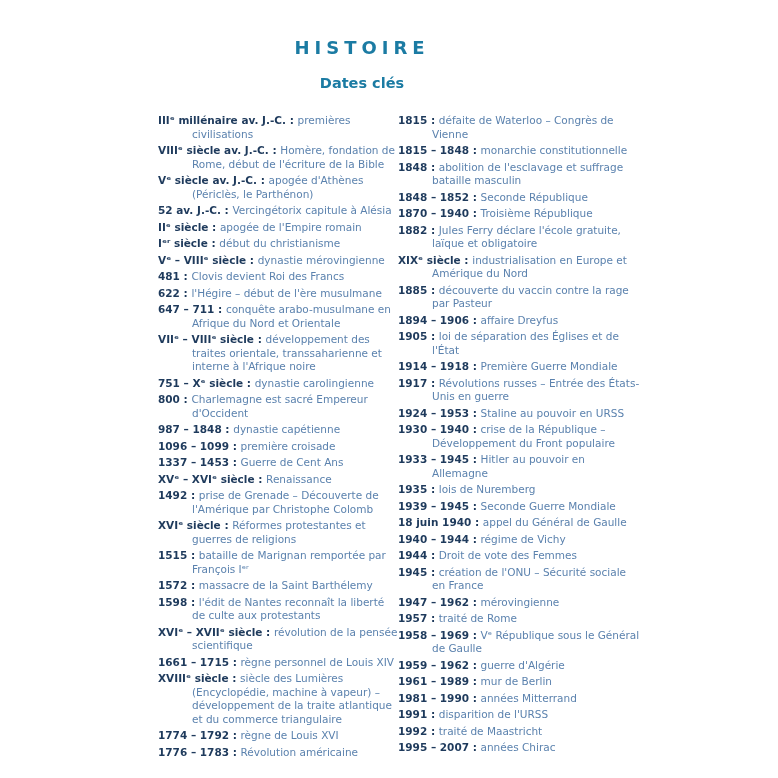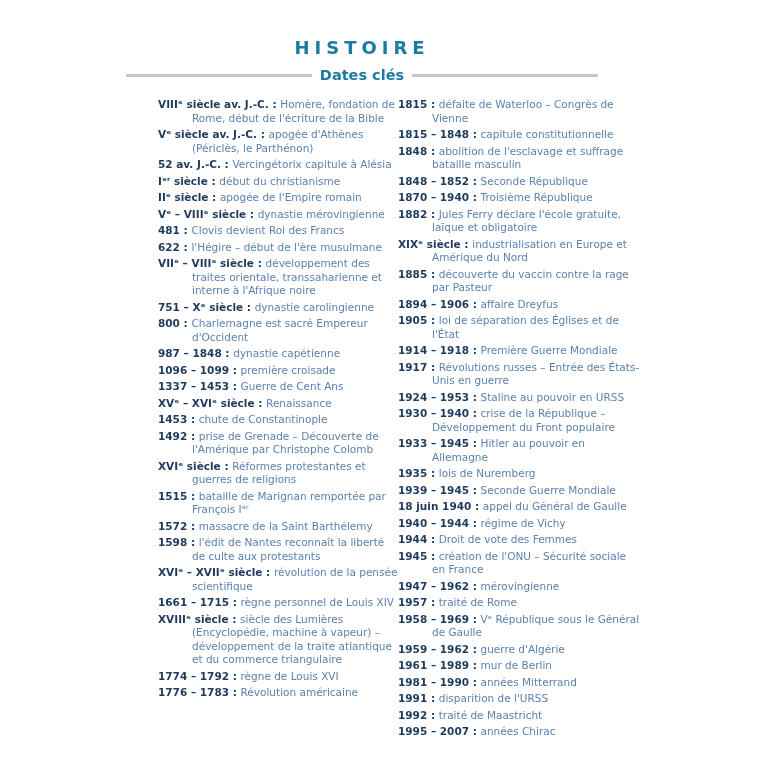--- a/index.html
+++ b/index.html
@@ -28,20 +28,21 @@
     font-weight:bold;
     letter-spacing:5px;
     line-height:20px;
   }
   .subtitle-row{
     margin:8px auto 0 auto;
     width:472px;
     display:flex;
     align-items:center;
     gap:8px;
+    flex-direction:column;
   }
   .subtitle-rule{
     flex:1;
     height:3px;
     background:var(--rule-color);
     border-radius:1px;
   }
   .page-subtitle{
     color:var(--title-color);
     font-size:14.5px;
@@ -88,54 +89,55 @@
     <div class="page-title">HISTOIRE</div>
     <div class="subtitle-row">
       <div class="subtitle-rule"></div>
       <div class="page-subtitle">Dates clés</div>
       <div class="subtitle-rule"></div>
     </div>
   </div>
 
   <div class="columns">
     <div class="column left" id="col-left">
+  <div class="entry"><span class="entry-date">IIIᵉ millénaire av. J.-C.</span><span class="entry-sep">&nbsp;: </span><span class="entry-desc">premières civilisations</span></div>
 
   <div class="entry"><span class="entry-date">VIIIᵉ siècle av. J.-C.</span><span class="entry-sep">&nbsp;: </span><span class="entry-desc">Homère, fondation de Rome, début de l'écriture de la Bible</span></div>
 
   <div class="entry"><span class="entry-date">Vᵉ siècle av. J.-C.</span><span class="entry-sep">&nbsp;: </span><span class="entry-desc">apogée d'Athènes (Périclès, le Parthénon)</span></div>
 
   <div class="entry"><span class="entry-date">52 av. J.-C.</span><span class="entry-sep">&nbsp;: </span><span class="entry-desc">Vercingétorix capitule à Alésia</span></div>
 
 
+  <div class="entry"><span class="entry-date">IIᵉ siècle</span><span class="entry-sep">&nbsp;: </span><span class="entry-desc">apogée de l'Empire romain</span></div>
+
   <div class="entry"><span class="entry-date">Iᵉʳ siècle</span><span class="entry-sep">&nbsp;: </span><span class="entry-desc">début du christianisme</span></div>
 
-  <div class="entry"><span class="entry-date">IIᵉ siècle</span><span class="entry-sep">&nbsp;: </span><span class="entry-desc">apogée de l'Empire romain</span></div>
-
   <div class="entry"><span class="entry-date">Vᵉ – VIIIᵉ siècle</span><span class="entry-sep">&nbsp;: </span><span class="entry-desc">dynastie mérovingienne</span></div>
 
   <div class="entry"><span class="entry-date">481</span><span class="entry-sep">&nbsp;: </span><span class="entry-desc">Clovis devient Roi des Francs</span></div>
 
   <div class="entry"><span class="entry-date">622</span><span class="entry-sep">&nbsp;: </span><span class="entry-desc">l'Hégire – début de l'ère musulmane</span></div>
 
+  <div class="entry"><span class="entry-date">647 – 711</span><span class="entry-sep">&nbsp;: </span><span class="entry-desc">conquête arabo-musulmane en Afrique du Nord et Orientale</span></div>
 
   <div class="entry"><span class="entry-date">VIIᵉ – VIIIᵉ siècle</span><span class="entry-sep">&nbsp;: </span><span class="entry-desc">développement des traites orientale, transsaharienne et interne à l'Afrique noire</span></div>
 
   <div class="entry"><span class="entry-date">751 – Xᵉ siècle</span><span class="entry-sep">&nbsp;: </span><span class="entry-desc">dynastie carolingienne</span></div>
 
   <div class="entry"><span class="entry-date">800</span><span class="entry-sep">&nbsp;: </span><span class="entry-desc">Charlemagne est sacré Empereur d'Occident</span></div>
 
   <div class="entry"><span class="entry-date">987 – 1848</span><span class="entry-sep">&nbsp;: </span><span class="entry-desc">dynastie capétienne</span></div>
 
   <div class="entry"><span class="entry-date">1096 – 1099</span><span class="entry-sep">&nbsp;: </span><span class="entry-desc">première croisade</span></div>
 
   <div class="entry"><span class="entry-date">1337 – 1453</span><span class="entry-sep">&nbsp;: </span><span class="entry-desc">Guerre de Cent Ans</span></div>
 
   <div class="entry"><span class="entry-date">XVᵉ – XVIᵉ siècle</span><span class="entry-sep">&nbsp;: </span><span class="entry-desc">Renaissance</span></div>
 
-  <div class="entry"><span class="entry-date">1453</span><span class="entry-sep">&nbsp;: </span><span class="entry-desc">chute de Constantinople</span></div>
 
   <div class="entry"><span class="entry-date">1492</span><span class="entry-sep">&nbsp;: </span><span class="entry-desc">prise de Grenade – Découverte de l'Amérique par Christophe Colomb</span></div>
 
   <div class="entry"><span class="entry-date">XVIᵉ siècle</span><span class="entry-sep">&nbsp;: </span><span class="entry-desc">Réformes protestantes et guerres de religions</span></div>
 
   <div class="entry"><span class="entry-date">1515</span><span class="entry-sep">&nbsp;: </span><span class="entry-desc">bataille de Marignan remportée par François Iᵉʳ</span></div>
 
   <div class="entry"><span class="entry-date">1572</span><span class="entry-sep">&nbsp;: </span><span class="entry-desc">massacre de la Saint Barthélemy</span></div>
 
   <div class="entry"><span class="entry-date">1598</span><span class="entry-sep">&nbsp;: </span><span class="entry-desc">l'édit de Nantes reconnaît la liberté de culte aux protestants</span></div>
@@ -147,21 +149,21 @@
   <div class="entry"><span class="entry-date">XVIIIᵉ siècle</span><span class="entry-sep">&nbsp;: </span><span class="entry-desc">siècle des Lumières (Encyclopédie, machine à vapeur) – développement de la traite atlantique et du commerce triangulaire</span></div>
 
   <div class="entry"><span class="entry-date">1774 – 1792</span><span class="entry-sep">&nbsp;: </span><span class="entry-desc">règne de Louis XVI</span></div>
 
   <div class="entry"><span class="entry-date">1776 – 1783</span><span class="entry-sep">&nbsp;: </span><span class="entry-desc">Révolution américaine</span></div>
 
 </div>
     <div class="column right" id="col-right">
   <div class="entry"><span class="entry-date">1815</span><span class="entry-sep">&nbsp;: </span><span class="entry-desc">défaite de Waterloo – Congrès de Vienne</span></div>
 
-  <div class="entry"><span class="entry-date">1815 – 1848</span><span class="entry-sep">&nbsp;: </span><span class="entry-desc">capitule constitutionnelle</span></div>
+  <div class="entry"><span class="entry-date">1815 – 1848</span><span class="entry-sep">&nbsp;: </span><span class="entry-desc">monarchie constitutionnelle</span></div>
 
   <div class="entry"><span class="entry-date">1848</span><span class="entry-sep">&nbsp;: </span><span class="entry-desc">abolition de l'esclavage et suffrage bataille masculin</span></div>
 
   <div class="entry"><span class="entry-date">1848 – 1852</span><span class="entry-sep">&nbsp;: </span><span class="entry-desc">Seconde République</span></div>
 
 
   <div class="entry"><span class="entry-date">1870 – 1940</span><span class="entry-sep">&nbsp;: </span><span class="entry-desc">Troisième République</span></div>
 
   <div class="entry"><span class="entry-date">1882</span><span class="entry-sep">&nbsp;: </span><span class="entry-desc">Jules Ferry déclare l'école gratuite, laïque et obligatoire</span></div>
 

